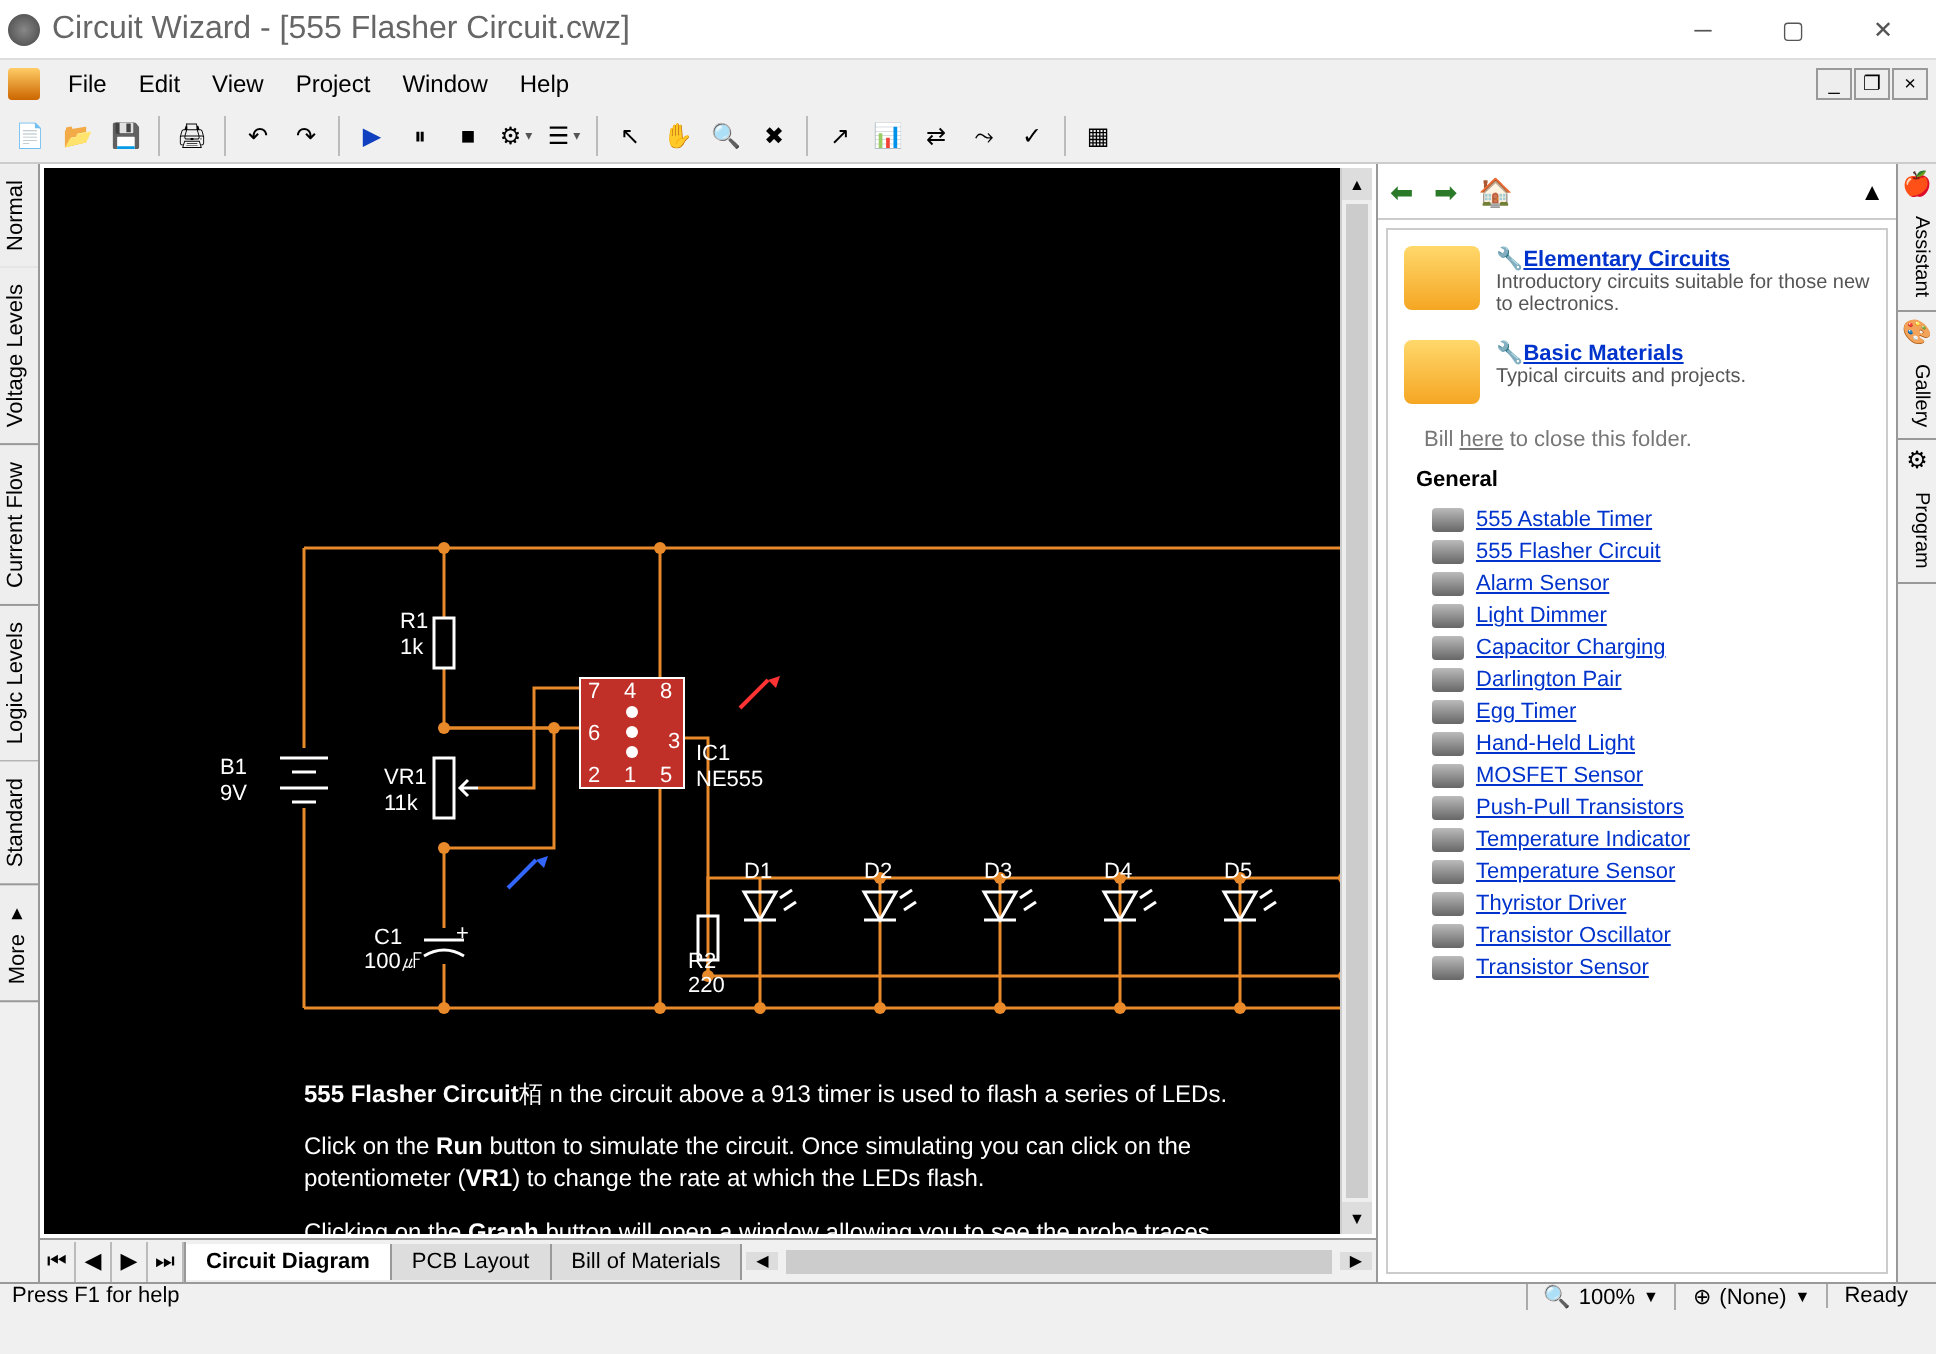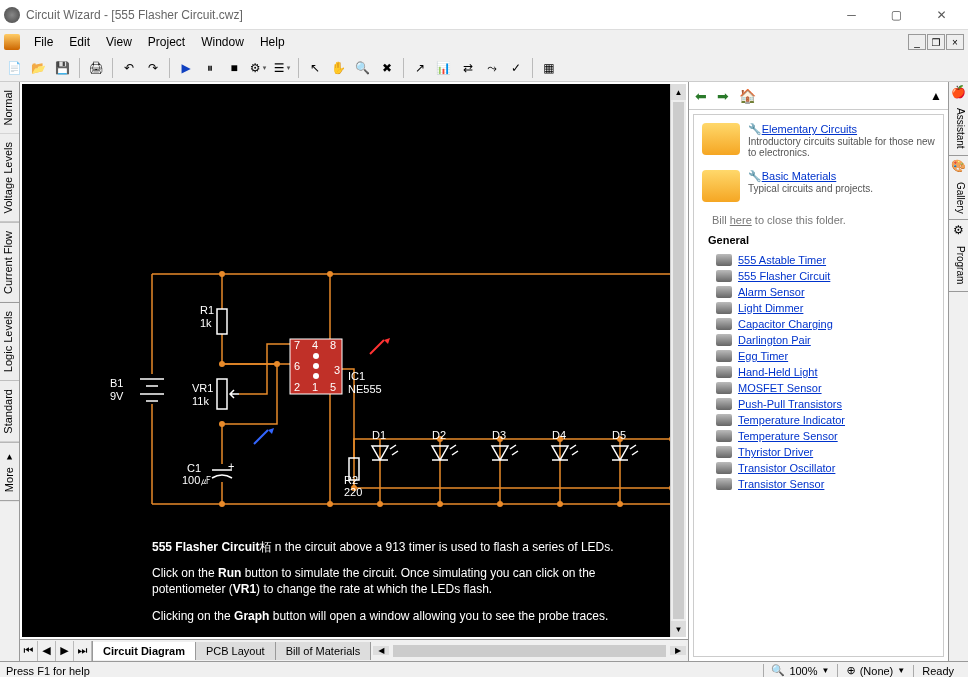--- a/index.html
+++ b/index.html
@@ -1,21 +1,21 @@
 <!DOCTYPE html>
 <html><head>
 <meta charset="utf-8">
 <style>
 * { box-sizing: border-box; margin: 0; padding: 0; font-family: "Segoe UI", Tahoma, sans-serif; }
 body { width: 968px; height: 677px; background: #f0f0f0; display: flex; flex-direction: column; overflow: hidden; font-size: 12px; }
 
 
 .titlebar { height: 30px; background: #fff; display: flex; align-items: center; padding: 0 4px; border-bottom: 1px solid #ddd; }
 .titlebar .app-icon { width: 16px; height: 16px; margin-right: 6px; background: radial-gradient(circle,#888,#444); border-radius:50%; }
-.titlebar .title { flex:1; color:#666; font-size:12px; }
+.titlebar .title { flex:1; color:#666; font-size:16px; }
 .titlebar .win-btn { width:45px; height:28px; display:flex; align-items:center; justify-content:center; color:#555; cursor:default; }
 
 
 .menubar { height: 24px; display:flex; align-items:center; padding: 0 4px; background:#f0f0f0; }
 .menubar .app-icon2 { width:16px; height:16px; margin-right:6px; background: linear-gradient(#fc6,#c60); border-radius:2px; }
 .menubar .menu-item { padding: 3px 8px; cursor:default; }
 .menubar .mdi-ctrls { margin-left:auto; display:flex; gap:1px; }
 .menubar .mdi-ctrls div { width:18px; height:16px; border:1px solid #999; background:#eee; display:flex; align-items:center; justify-content:center; font-size:10px; }
 
 
@@ -51,36 +51,36 @@
 
 
 .rpanel { width:280px; display:flex; border-left:1px solid #999; background:#fff; }
 .rcontent { flex:1; display:flex; flex-direction:column; overflow:hidden; }
 .rnav { height:28px; display:flex; align-items:center; gap:4px; padding:0 6px; border-bottom:1px solid #ccc; }
 .rnav .narr { width:18px; font-size:14px; color:#2a7a2a; cursor:default; }
 .rnav .nhome { width:18px; font-size:14px; }
 .rbody { flex:1; overflow-y:auto; padding:8px; font-size:11px; border:1px solid #ccc; margin:4px; }
 .folder-item { display:flex; gap:8px; margin-bottom:12px; }
 .folder-icon { width:38px; height:32px; background:linear-gradient(#ffd86b,#f5a623); border-radius:4px; flex-shrink:0; position:relative; }
-.folder-item a { color:#0033cc; font-weight:normal; text-decoration:underline; }
+.folder-item a { color:#0033cc; font-weight:bold; text-decoration:underline; }
 .folder-item .fdesc { color:#555; font-size:10px; }
 .closehint { color:#777; margin:4px 0 8px 10px; }
 .closehint u { }
 .cat-head { font-weight:bold; margin:4px 0 6px 6px; }
 .clist { list-style:none; margin-left:14px; }
 .clist li { display:flex; align-items:center; gap:6px; padding:2px 0; }
 .clist .cicon { width:16px; height:12px; background:linear-gradient(#bbb,#666); border-radius:2px; flex-shrink:0; }
 .clist a { color:#0033cc; text-decoration:underline; font-size:11px; }
 
 .rtabs { width:20px; background:#f0f0f0; display:flex; flex-direction:column; border-left:1px solid #999; }
 .rtabs .vtab { writing-mode:vertical-rl; padding:6px 2px; font-size:10px; border-bottom:1px solid #999; cursor:default; text-align:center; }
 .rtabs .ico { height:20px; display:flex; align-items:center; justify-content:center; font-size:12px; }
 
 
-.status { height:16px; display:flex; align-items:flex-end; background:#f0f0f0; border-top:1px solid #999; font-size:11px; padding:0 6px; }
+.status { height:36px; display:flex; align-items:flex-start; background:#f0f0f0; border-top:1px solid #999; font-size:11px; padding:0 6px; }
 .status .st-l { flex:1; }
 .status .st-seg { padding:0 8px; border-left:1px solid #aaa; display:flex; align-items:center; gap:4px; }
 
 
 svg.schem { position:absolute; top:0; left:0; }
 .lbl { fill:#fff; font-size:11px; font-family:Arial; }
 .wire { stroke:#e88a2a; stroke-width:1.5; fill:none; }
 .junc { fill:#e88a2a; }
 .ic-body { fill:#c03028; stroke:#fff; }
 .comp { stroke:#fff; fill:none; stroke-width:1.5; }

